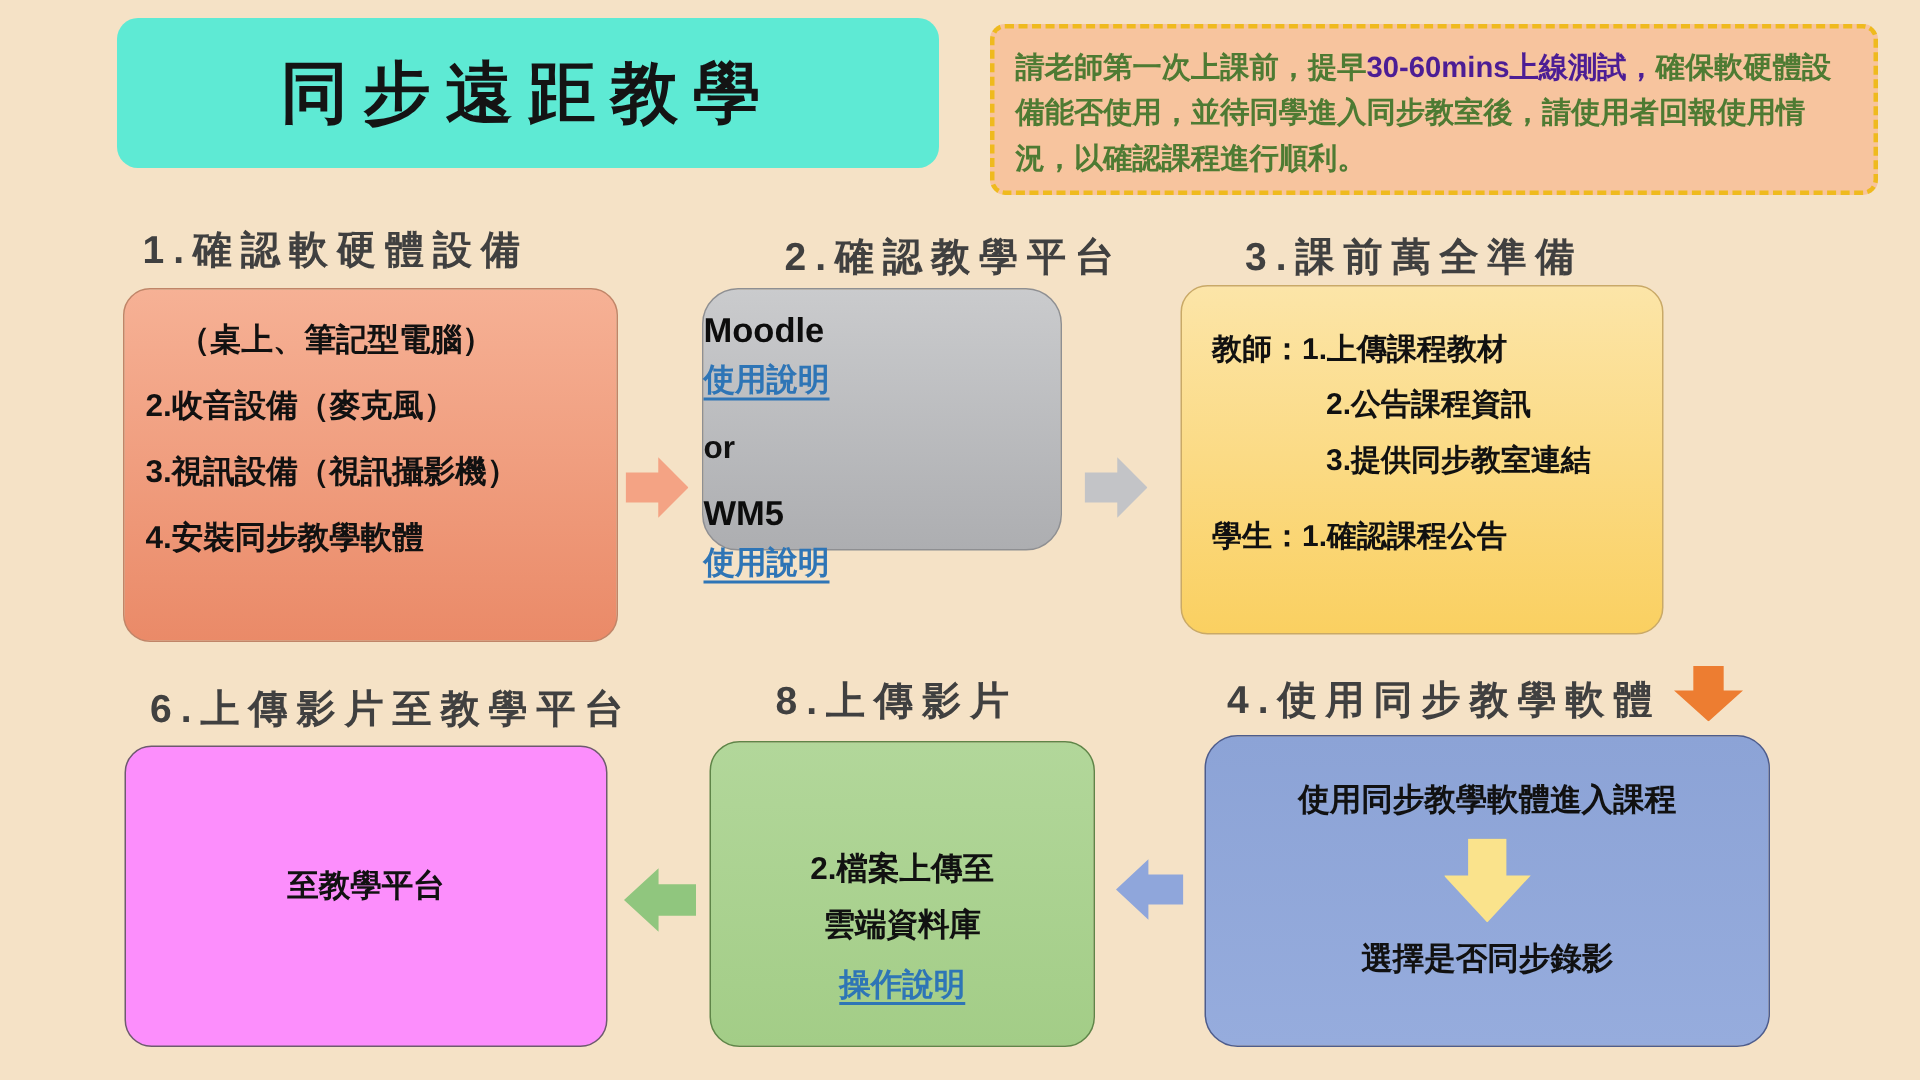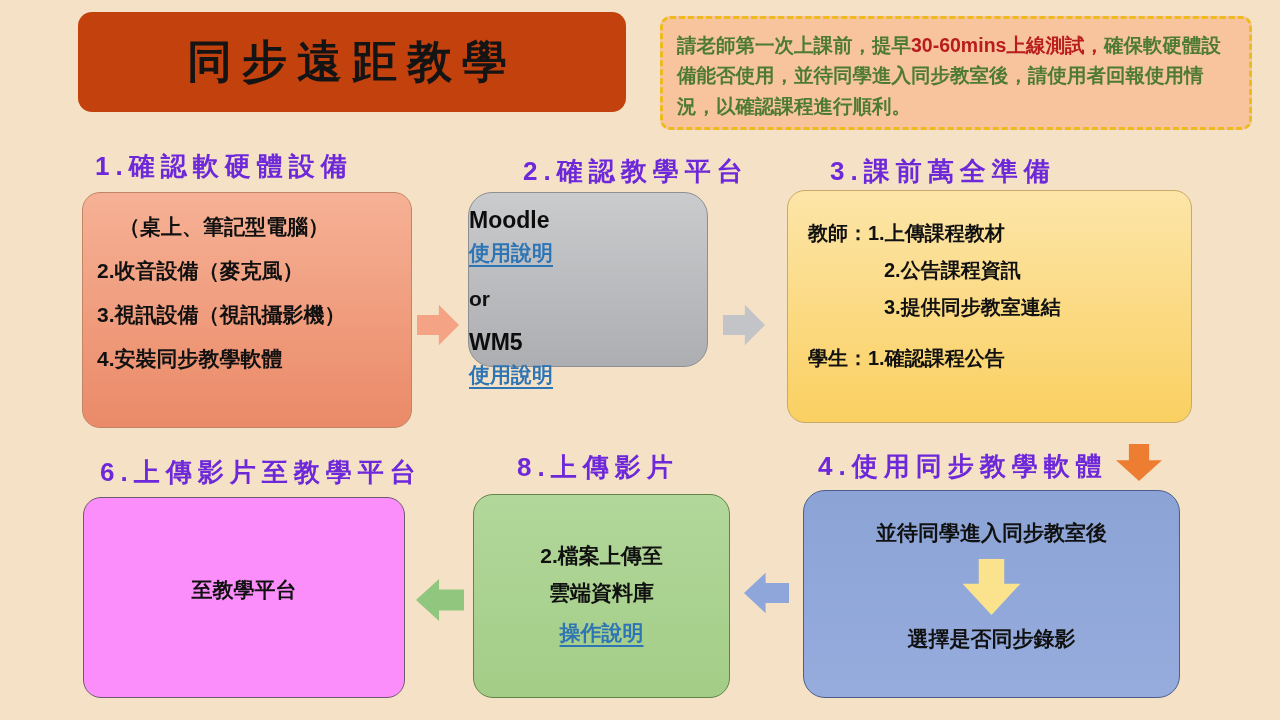--- a/index.html
+++ b/index.html
@@ -7,39 +7,39 @@
     width:1280px;height:720px;position:relative;overflow:hidden;
     background:#F5E2C6;
     font-family:"Liberation Sans","DejaVu Sans",sans-serif;
     color:#111;
   }
   .abs{position:absolute;}
 
   
   .title-box{
     left:78px;top:12px;width:548px;height:100px;
-    background:#c2410c;border-radius:14px;
+    background:#5eead4;border-radius:14px;
     display:flex;align-items:center;justify-content:center;
   }
   .title-box .t{
     font-size:45px;font-weight:bold;letter-spacing:10px;color:#141414;
   }
 
   
   .notice-box{
     left:660px;top:16px;width:558px;height:86px;
     background:#F7C49E;border:3px dashed #EFBA1E;border-radius:10px;
     padding:11px 14px;
     font-size:19.5px;font-weight:bold;line-height:1.56;color:#4E7B33;
   }
-  .notice-box .hl{color:#b91c1c;}
+  .notice-box .hl{color:#4c1d95;}
 
   
   .h{
-    font-size:26px;font-weight:bold;letter-spacing:6px;color:#6d28d9;white-space:nowrap;
+    font-size:26px;font-weight:bold;letter-spacing:6px;color:#404040;white-space:nowrap;
   }
   .h1{left:95px;top:149px;}
   .h2{left:477px;top:154px;margin-left:46px;}
   .h3{left:830px;top:154px;}
   .h4{left:818px;top:449px;}
   .h5{left:517px;top:450px;}
   .h6{left:100px;top:455px;}
 
   
   .box{border-radius:18px;box-sizing:border-box;}
@@ -57,42 +57,42 @@
     background:linear-gradient(#CACBCD,#ADAEB1);
     border:1px solid #8E8F92;border-radius:24px;
     display:flex;flex-direction:column;align-items:flex-start;
     padding-top:14px;font-weight:bold;
   }
   .box2 .plat{font-size:23px;color:#0d0d0d;}
   .box2 .or{font-size:21px;margin:20px 0 18px 0;}
   .box2 .lnk{margin-top:5px;}
 
   .box3{
-    left:787px;top:190px;width:405px;height:233px;
+    left:787px;top:190px;width:322px;height:233px;
     background:linear-gradient(#FCE5A8,#FAD061);
     border:1px solid #C9A967;
     padding:24px 0 11px 20px;
     font-size:20px;font-weight:bold;line-height:37px;
   }
   .box3 .indent{padding-left:76px;}
   .box3 .group2{margin-top:14px;}
 
   .box4{
     left:803px;top:490px;width:377px;height:208px;
     background:linear-gradient(#8CA3D6,#96ACDD);
     border:1.5px solid #4D5C8C;border-radius:22px;
     display:flex;flex-direction:column;align-items:center;
     padding-top:28px;font-size:21px;font-weight:bold;
   }
   .box5{
     left:473px;top:494px;width:257px;height:204px;
     background:linear-gradient(#B2D79A,#A3CD87);
     border:1.5px solid #5F8548;border-radius:20px;
     display:flex;flex-direction:column;align-items:center;
-    padding-top:42px;font-size:21px;font-weight:bold;line-height:37px;
+    padding-top:66px;font-size:21px;font-weight:bold;line-height:37px;
   }
   .box5 .lnk{margin-top:3px;}
   .box6{
     left:83px;top:497px;width:322px;height:201px;
     background:#FC8EFC;
     border:1.5px solid #6E5A6E;border-radius:18px;
     display:flex;flex-direction:column;align-items:center;
     padding-top:58px;font-size:21px;font-weight:bold;
   }
   .box6 .l2{margin-top:20px;}
@@ -157,21 +157,21 @@
   <div>教師：1.上傳課程教材</div>
   <div class="indent">2.公告課程資訊</div>
   <div class="indent">3.提供同步教室連結</div>
   <div class="group2">學生：1.確認課程公告</div>
 </div>
 
 <div class="abs arr arr-down a3h4"></div>
 
 <div class="abs h h4">4.使用同步教學軟體</div>
 <div class="abs box box4">
-  <div>並待同學進入同步教室後</div>
+  <div>使用同步教學軟體進入課程</div>
   <div class="arr arr-down a4inner"></div>
   <div>選擇是否同步錄影</div>
 </div>
 
 <div class="abs arr arr-left a45"></div>
 
 <div class="abs h h5">8.上傳影片</div>
 <div class="abs box box5">
   <div>2.檔案上傳至</div>
   <div>雲端資料庫</div>

